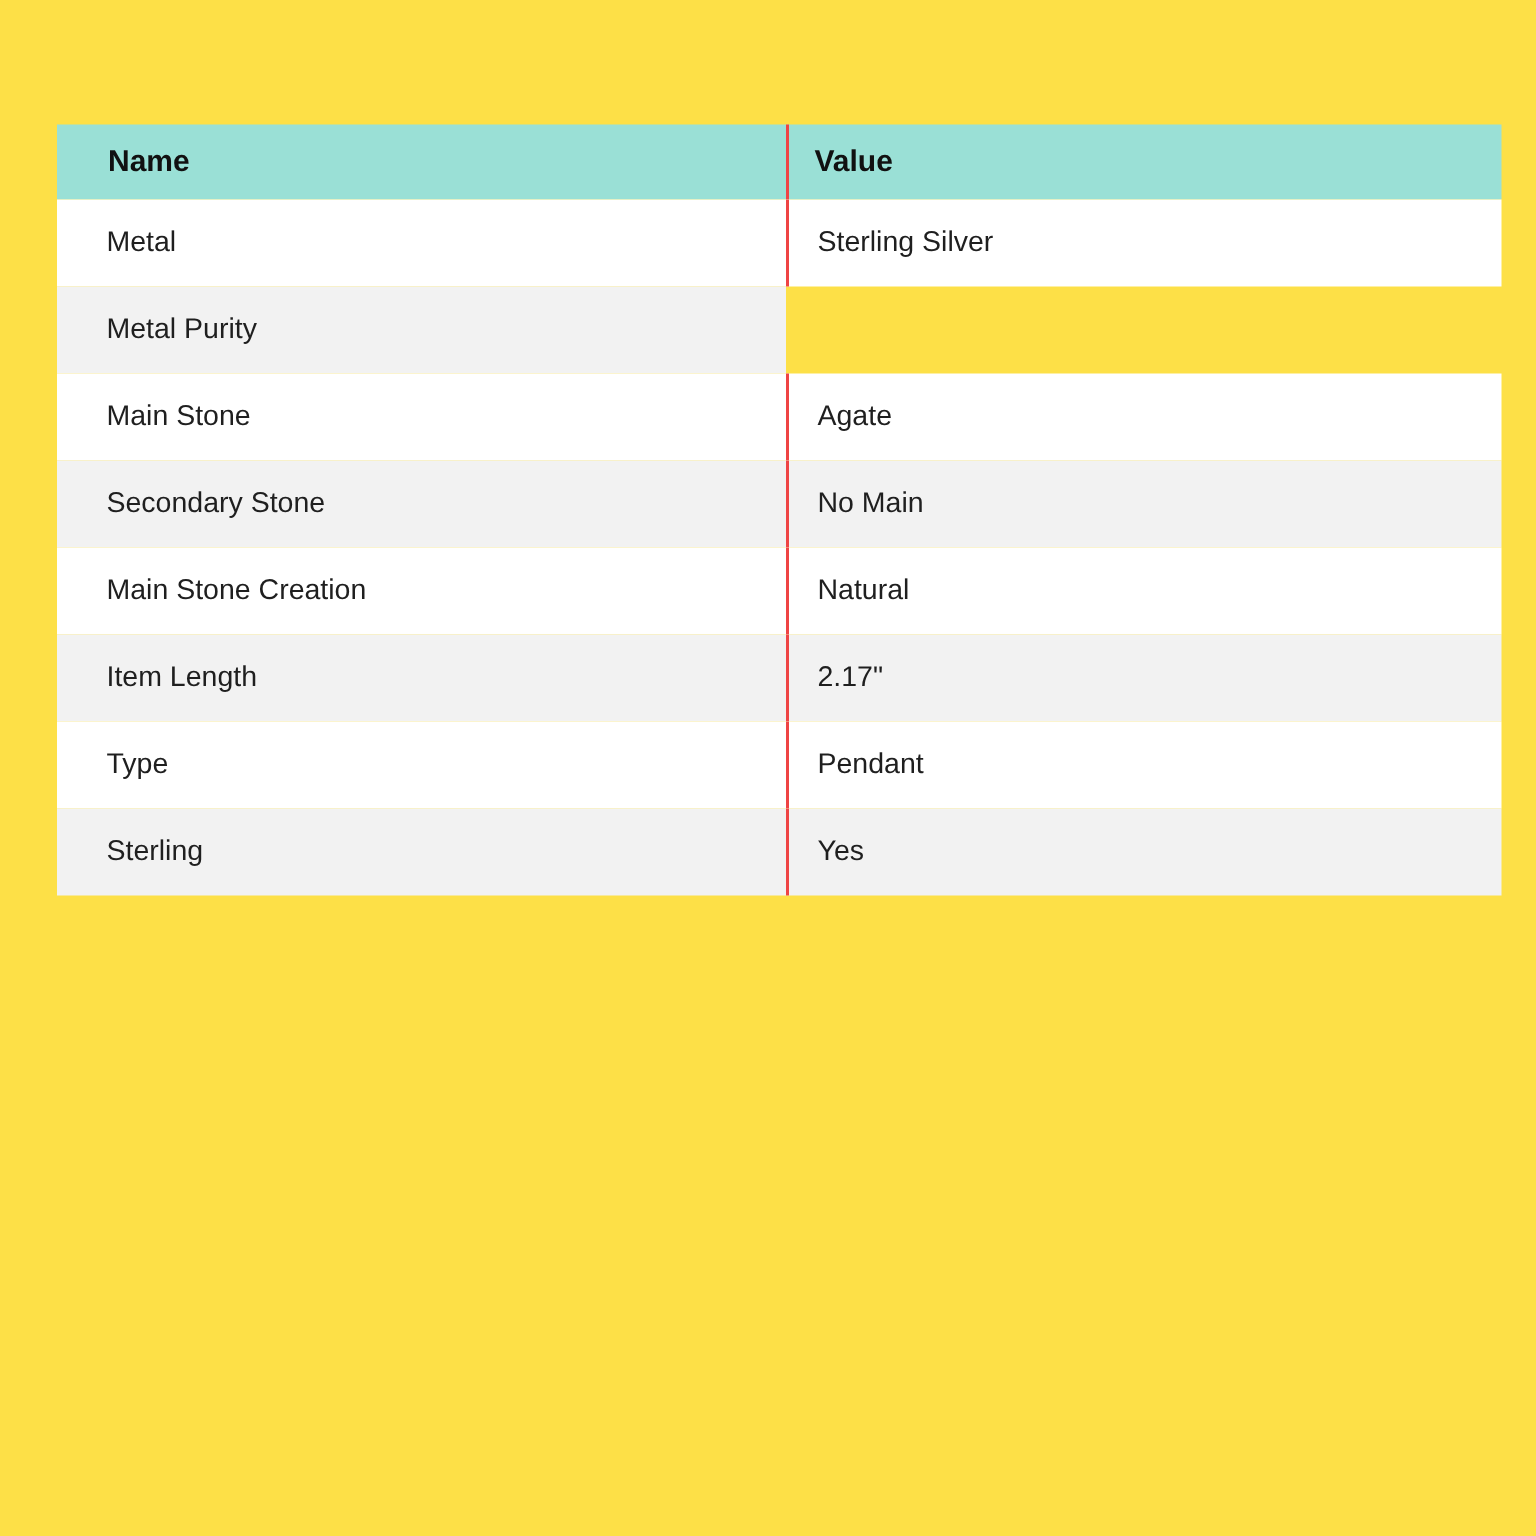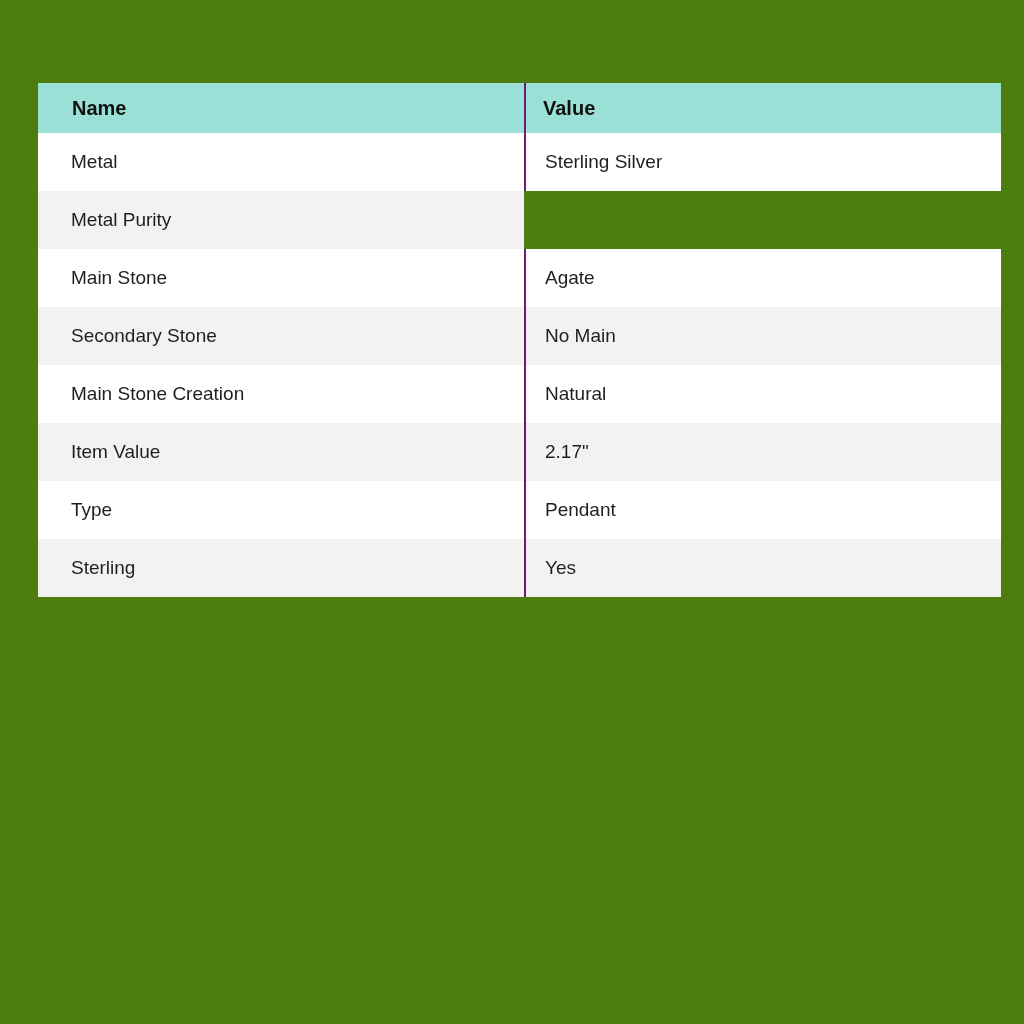--- a/index.html
+++ b/index.html
@@ -8,21 +8,21 @@
     background: #ffffff;
     width: 1024px;
     height: 1024px;
     font-family: "Liberation Sans", sans-serif;
     -webkit-font-smoothing: antialiased;
   }
   .page {
     position: relative;
     width: 1024px;
     height: 1024px;
-    background: #4d7c0f;
+    background: #fde047;
     overflow: hidden;
   }
   .spec-table {
     position: absolute;
     left: 38px;
     top: 83px;
     width: 963px;
     color: #1f1f1f;
   }
   .t-row {
@@ -41,21 +41,21 @@
     color: #1f1f1f;
     white-space: nowrap;
     overflow: hidden;
   }
   .col-name {
     width: 486px;
     padding-left: 33px;
   }
   .col-value {
     flex: 1;
-    border-left: 2px solid #701a75;
+    border-left: 2px solid #ef4444;
     padding-left: 19px;
   }
   .t-row.header .t-cell {
     background: #9ae0d6;
     font-size: 20px;
     font-weight: 700;
     color: #111111;
   }
   .t-row.header .col-name { padding-left: 34px; }
   .t-row.header .col-value { padding-left: 17px; }
@@ -94,21 +94,21 @@
     <div class="t-cell col-name">Secondary Stone</div>
     <div class="t-cell col-value">No Main</div>
   </div>
 
   <div class="t-row">
     <div class="t-cell col-name">Main Stone Creation</div>
     <div class="t-cell col-value">Natural</div>
   </div>
 
   <div class="t-row">
-    <div class="t-cell col-name">Item Value</div>
+    <div class="t-cell col-name">Item Length</div>
     <div class="t-cell col-value">2.17"</div>
   </div>
 
   <div class="t-row">
     <div class="t-cell col-name">Type</div>
     <div class="t-cell col-value">Pendant</div>
   </div>
 
   <div class="t-row">
     <div class="t-cell col-name">Sterling</div>

